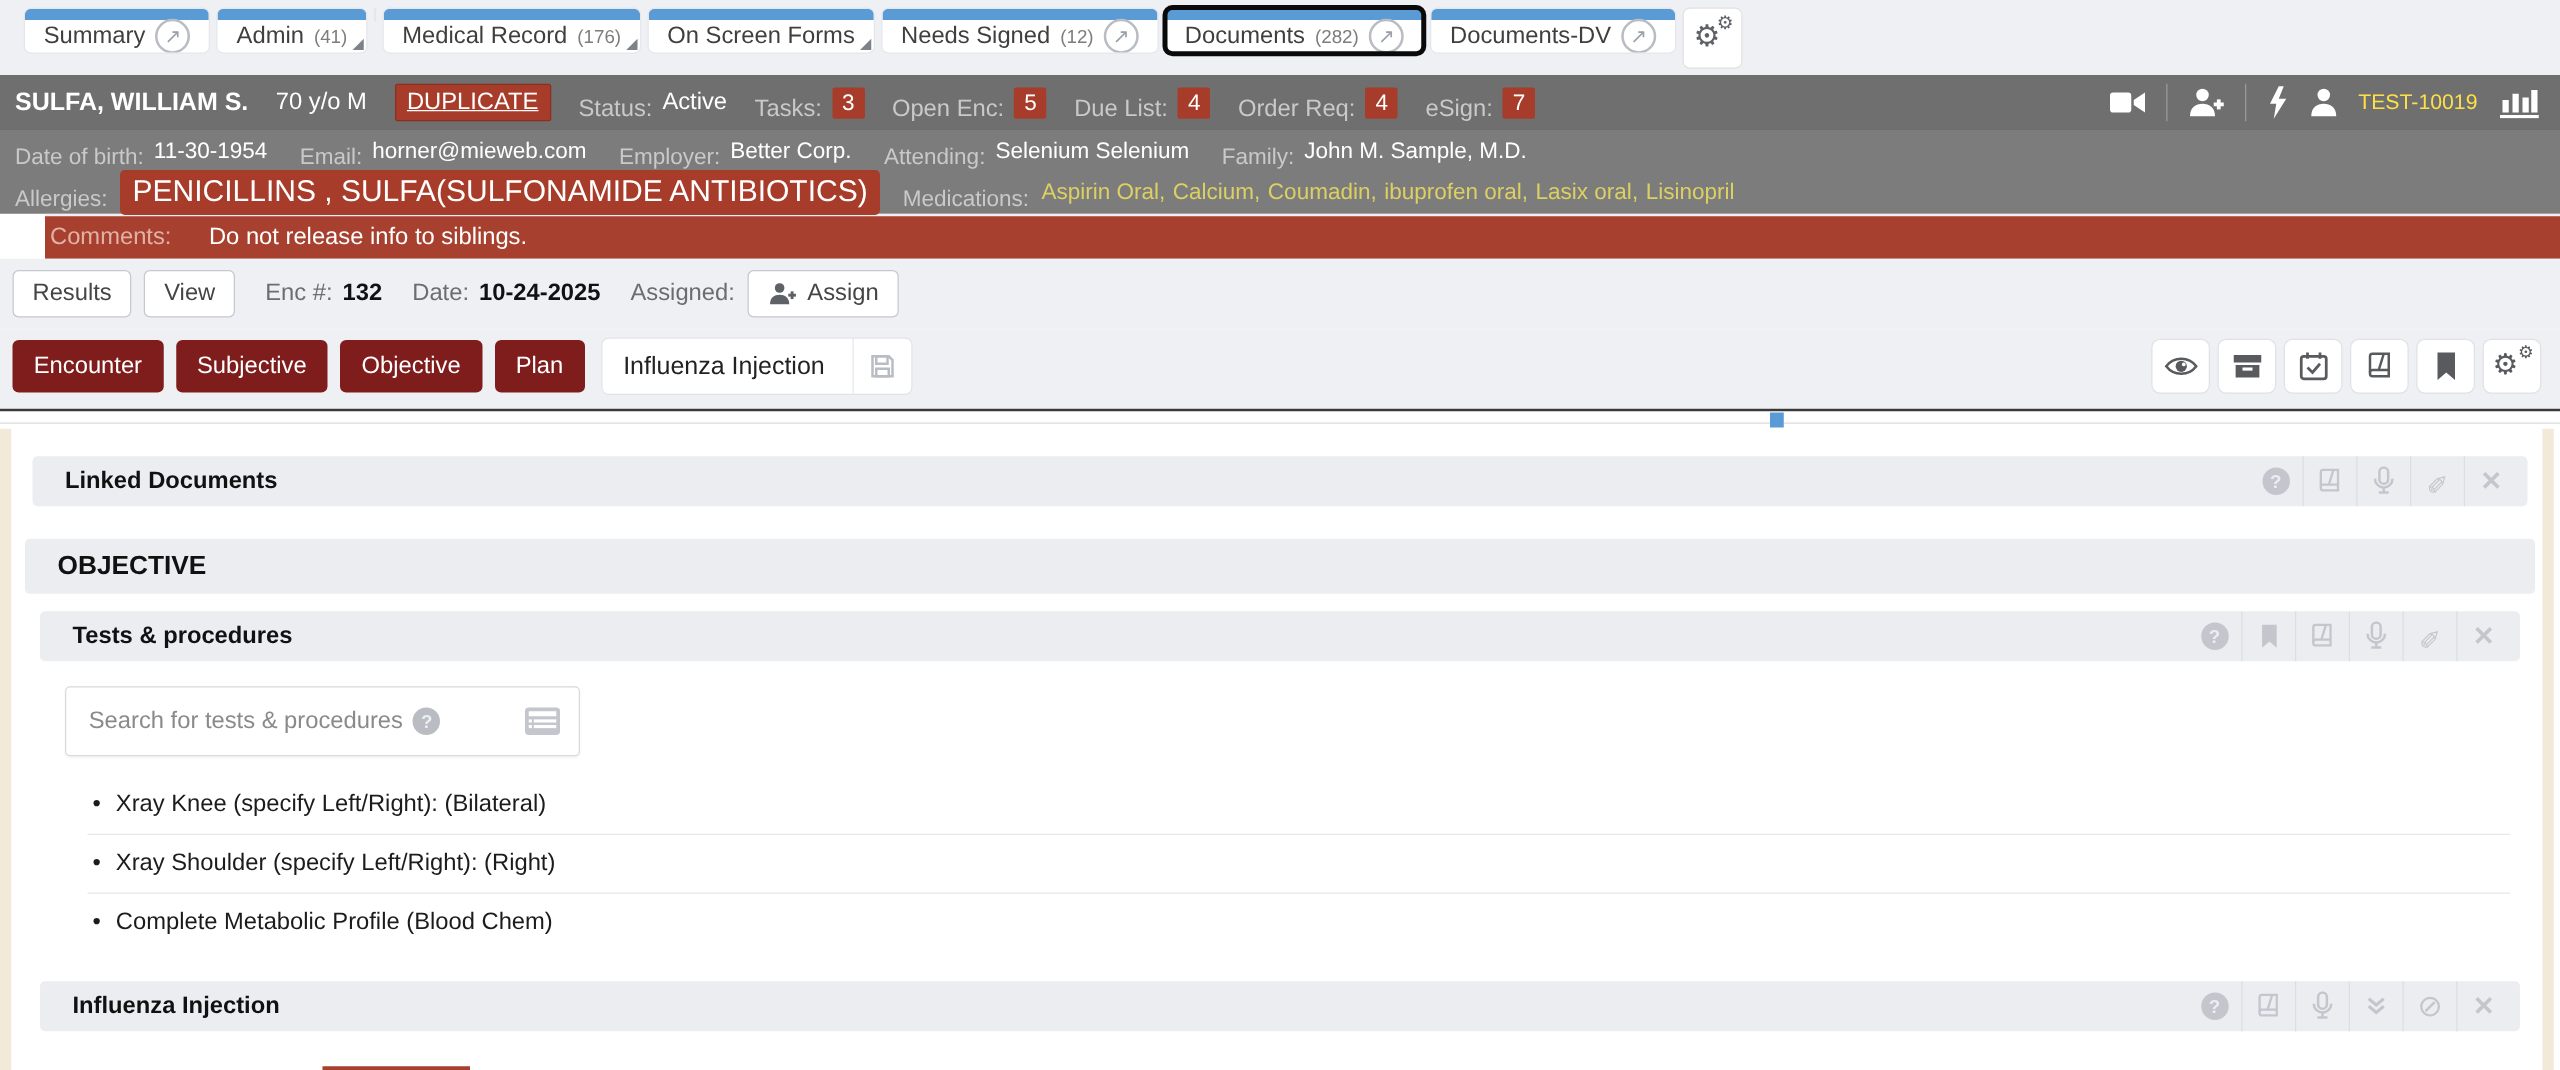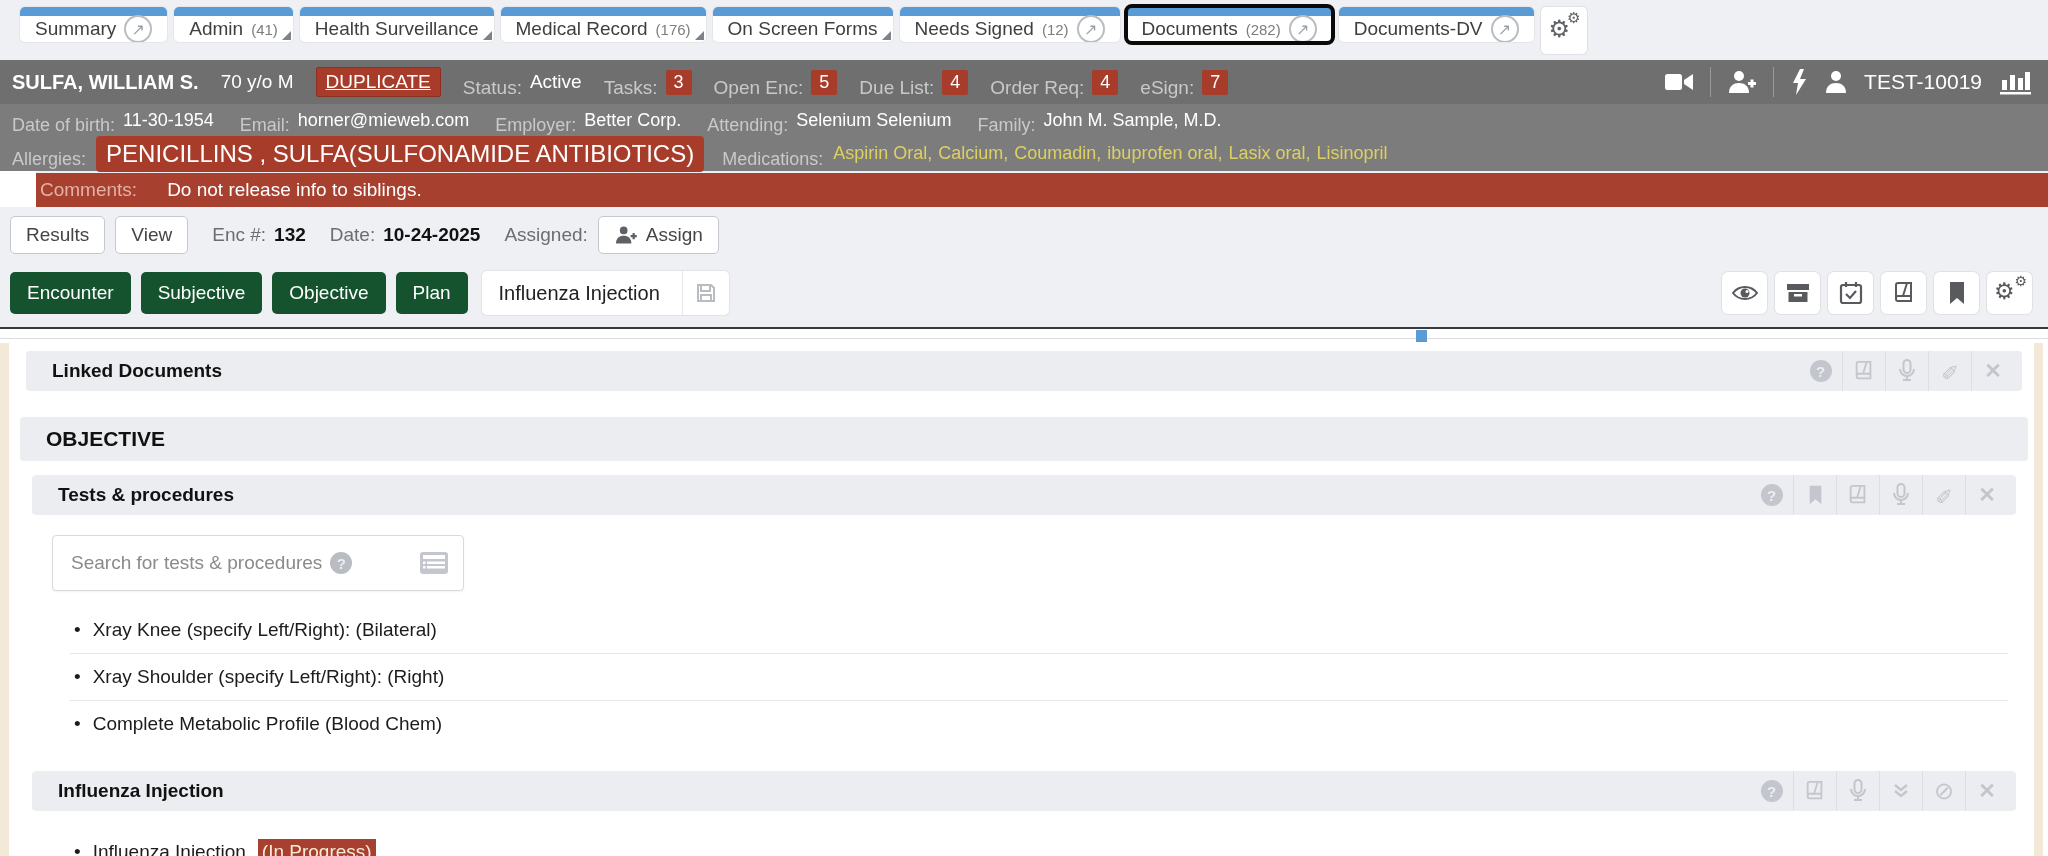--- a/index.html
+++ b/index.html
@@ -35,21 +35,21 @@
              color:#fff; font-size:19px; gap:22px; }
   .banner1 .name { font-weight:bold; font-size:20px; }
   .lbl { color:#c9c9c9;margin-top:11px; }
   .chip { background:#a83c2a; color:#fff; padding:2px 8px; border-radius:2px; font-size:18px; }
   .dupbadge { background:#a83c2a; border:1px solid #8c2f20; color:#fff; padding:3px 9px;
               text-decoration:underline; font-size:19px; border-radius:2px; cursor:pointer; }
   .pair { display:flex; gap:8px; align-items:center; }
   .bspacer { flex:1; }
   .bannericons { display:flex; align-items:center; gap:16px; color:#fff; }
   .vsep { width:1px; height:30px; background:#9a9a9a; }
-  .userid { font-size:21px; color:#ffffff; }
+  .userid { font-size:17px; color:#fde047; }
   .banner2 { background:#7c7c7c; height:32px; display:flex; align-items:center; padding:0 12px;
              color:#fff; font-size:18px; gap:26px; }
   .banner3 { background:#7c7c7c; height:35px; display:flex; align-items:center; padding:0 12px;
              color:#fff; font-size:18px; gap:10px; }
   .allergybadge { background:#a83c2a; border-radius:4px; color:#fff; font-size:24px;
                   padding:4px 10px; cursor:pointer; }
   .meds { display:flex; gap:6px; }
   .med { color:#ddd063; cursor:pointer; }
   .med:not(:last-child)::after { content:","; color:#ddd063; }
 
@@ -62,21 +62,21 @@
   
   .encrow { background:#eef0f4; display:flex; align-items:center; gap:10px; padding:9px 10px; }
   .wbtn { background:#fff; border:1px solid #c6c8cf; border-radius:5px; color:#454545;
           font-size:19px; padding:7px 15px; cursor:pointer; display:flex; align-items:center; gap:8px; }
   .encrow .meta { display:flex; gap:8px; align-items:center; font-size:19px; margin-left:14px; }
   .encrow .meta .ml { color:#6d6d6d; }
   .encrow .meta .mv { color:#111; font-weight:bold; }
 
   
   .notenav { background:#eef0f4; display:flex; align-items:center; gap:10px; padding:8px 12px 12px 10px; }
-  .bluebtn { background:#14532d; color:#fff; border:none; border-radius:5px; font-size:19px;
+  .bluebtn { background:#7f1d1d; color:#fff; border:none; border-radius:5px; font-size:19px;
              padding:10px 17px; cursor:pointer; }
   .titlepill { background:#fff; border-radius:5px; display:flex; align-items:center; height:44px;
                margin-left:4px; box-shadow:0 0 0 1px rgba(0,0,0,0.05); }
   .titlepill .ttext { font-size:20px; color:#222; padding:0 22px 0 17px; }
   .titlepill .tsep { width:1px; height:44px; background:#e7e7ea; }
   .titlepill .saveic { padding:0 12px; color:#b9bcc2; display:flex; }
   .navspacer { flex:1; }
   .sqbtn { background:#fff; border-radius:6px; width:45px; height:42px; display:flex; align-items:center;
            justify-content:center; color:#585a5e; box-shadow:0 0 0 1px rgba(0,0,0,0.06); cursor:pointer; }
   .navicons { display:flex; gap:8px; margin-right:4px; }
@@ -97,21 +97,21 @@
   .iconset { display:flex; align-items:stretch; height:100%; margin-right:8px; }
   .icell { width:43px; display:flex; align-items:center; justify-content:center; color:#c4c6ce;
            border-left:1px solid #dcdee2; cursor:pointer; font-size:20px; }
   .icell:first-child { border-left:none; }
   .qcirc { width:22px; height:22px; border-radius:50%; background:#c4c6ce; color:#ebedf1;
            font-weight:bold; font-size:15px; display:flex; align-items:center; justify-content:center; }
   .pencilglyph { transform:scaleY(-1); font-size:21px; }
   .xglyph { font-size:21px; font-weight:bold; }
   .banglyph { font-size:24px; }
 
-  .lnk { margin:8px 26px 0 26px;text-align:right; }
+  .lnk { margin:22px 26px 0 26px;text-align:right; }
   .obj { margin:26px 20px 0 20px; height:44px; }
   .obj .stitle { font-size:21px; }
   .sub { margin:14px 32px 0 32px; }
 
   .searchbox { margin:20px 0 0 52px; width:412px; height:56px; background:#fff;
                border:1px solid #d9d9de; border-radius:4px; box-shadow:0 1px 2px rgba(0,0,0,0.05);
                display:flex; align-items:center; padding:0 14px 0 18px; cursor:text; }
   .searchbox .ph { color:#8a8a8a; font-size:19px; }
   .searchbox .qc { margin-left:8px; background:#b9bcc2; }
   .searchbox .sspacer { flex:1; }
@@ -143,23 +143,20 @@
   <div class="tab">
     <div class="topbar"></div>
     <div class="tabbody">
       <span>Admin</span>
       <span class="count">(41)</span>
     </div>
     <span class="corner"></span>
   </div>
   <div class="tab">
     <div class="topbar"></div>
-    <div class="tabbody">
-      <span>Health Surveillance</span>
-    </div>
     <span class="corner"></span>
   </div>
   <div class="tab">
     <div class="topbar"></div>
     <div class="tabbody">
       <span>Medical Record</span>
       <span class="count">(176)</span>
     </div>
     <span class="corner"></span>
   </div>

